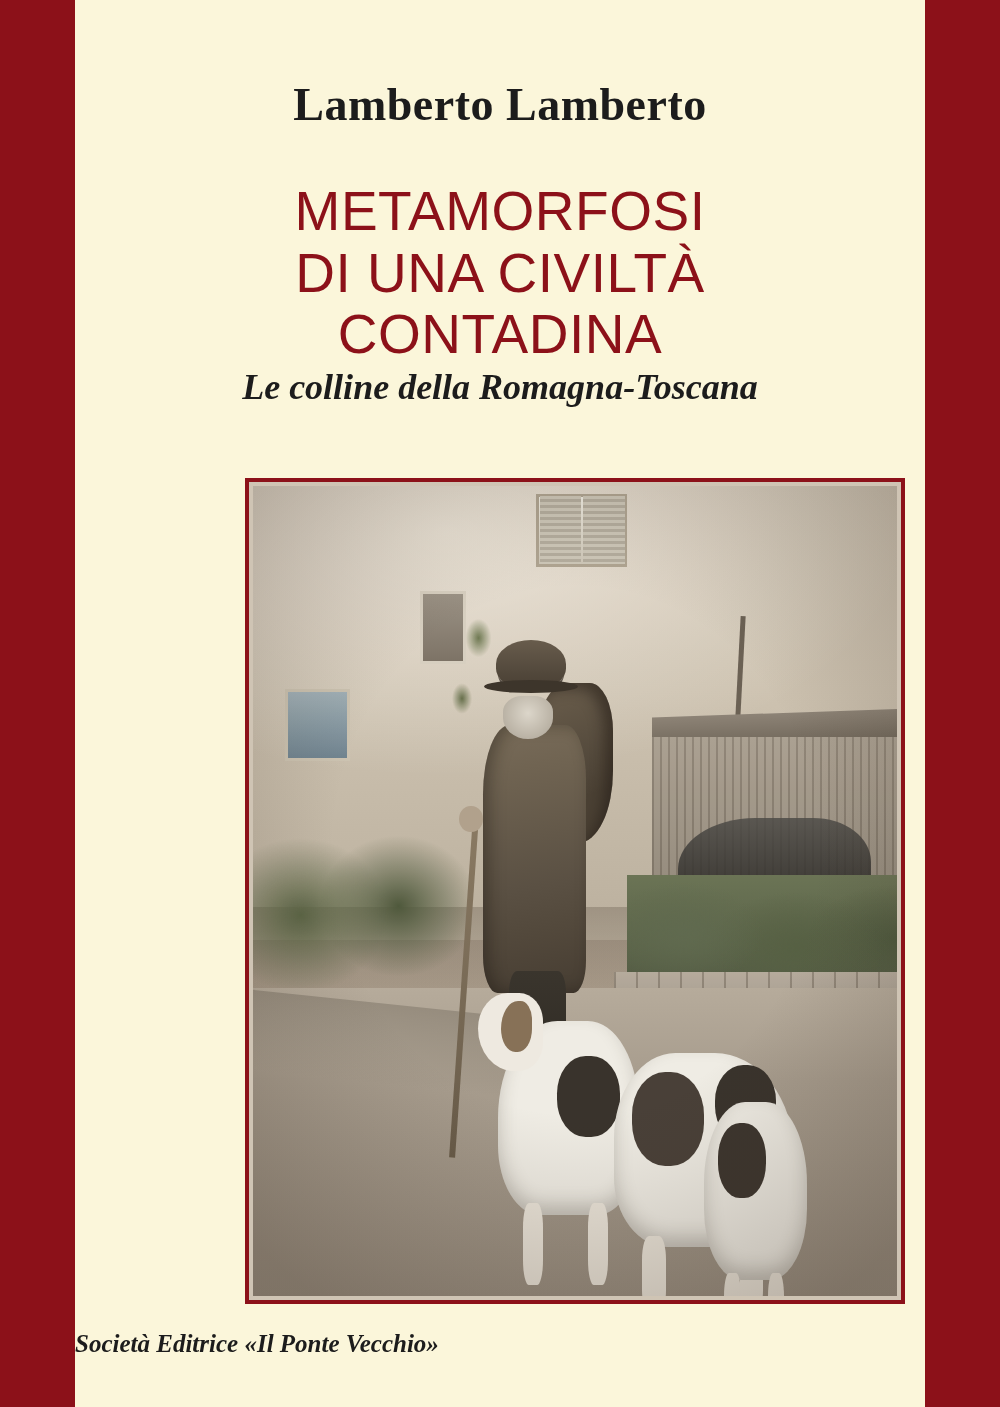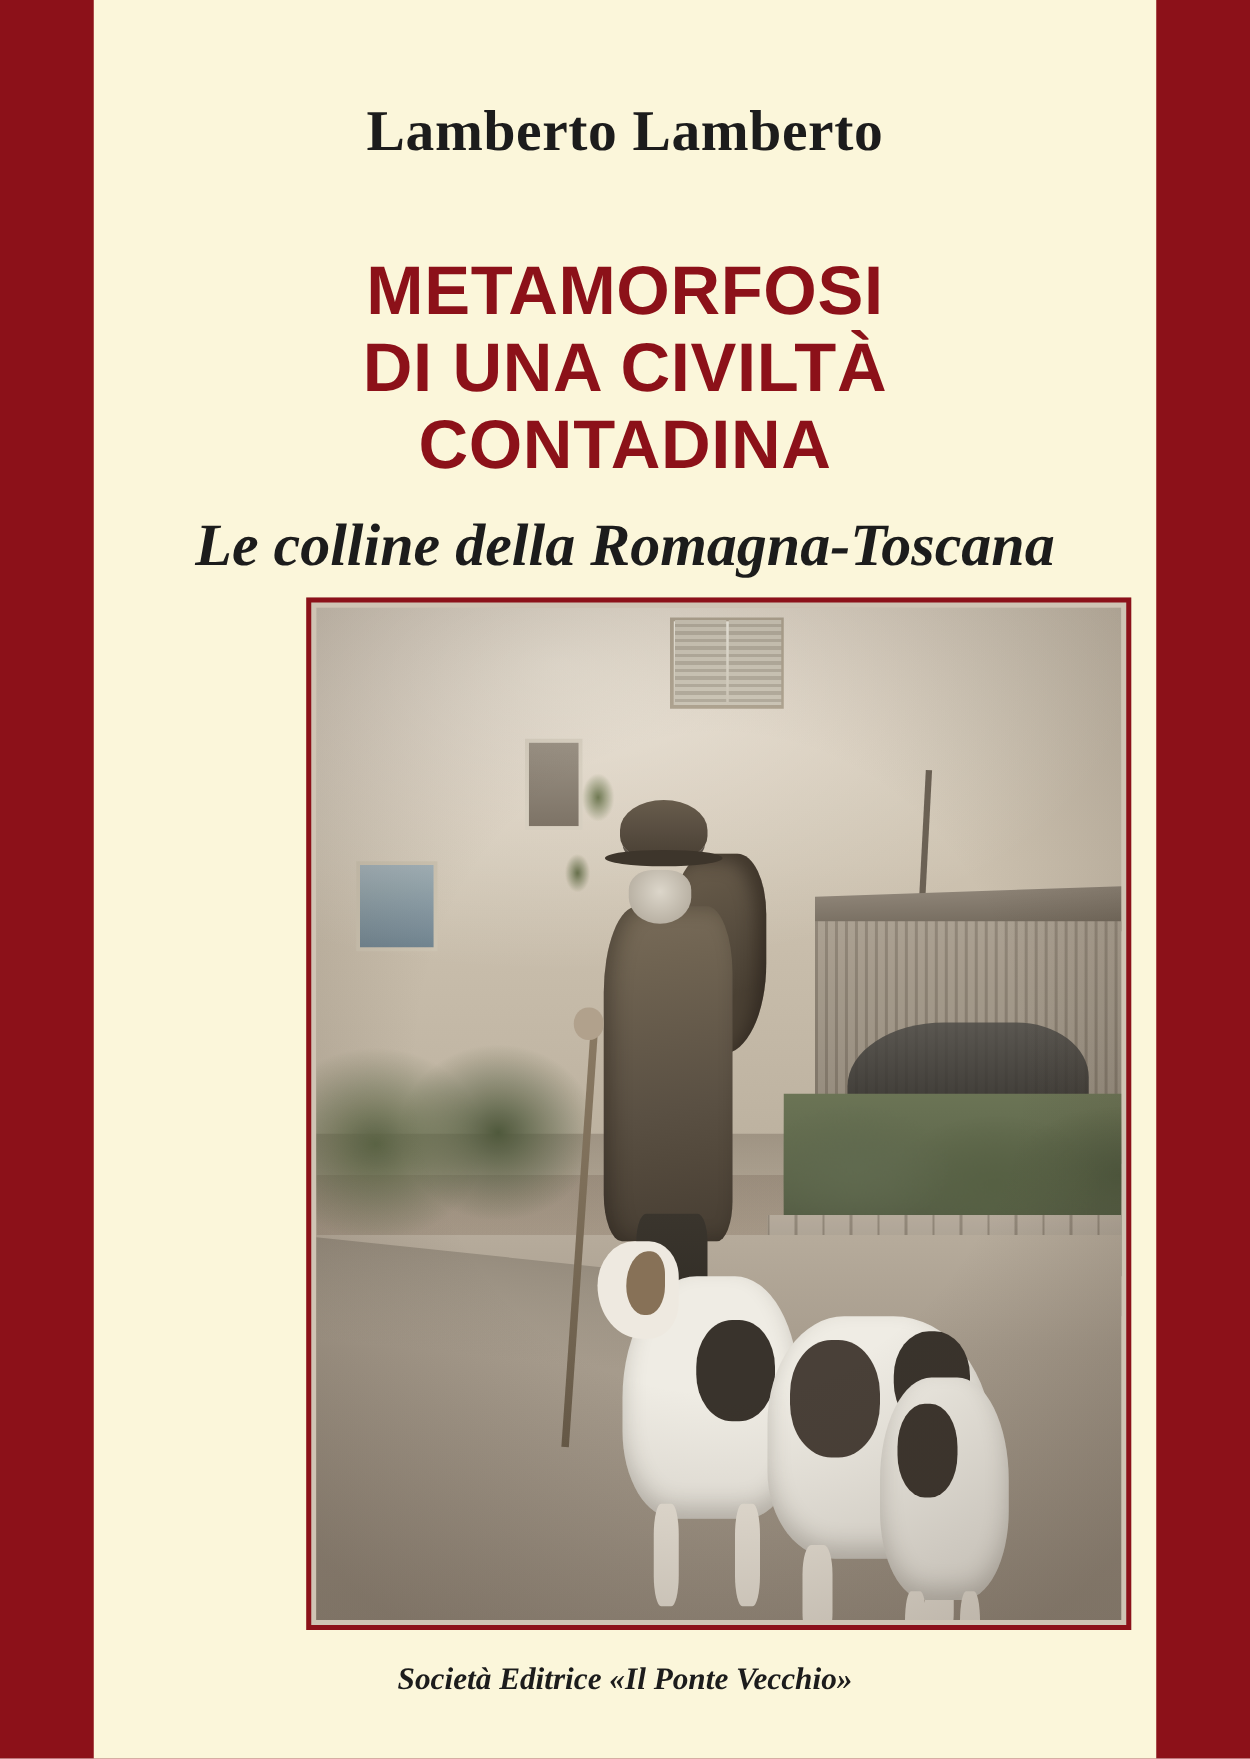--- a/index.html
+++ b/index.html
@@ -34,34 +34,33 @@
   }
   .author {
     margin-top: 78px;
     font-size: 46px;
     font-weight: bold;
     color: #1c1c1c;
     letter-spacing: 0.5px;
     font-family: "Liberation Serif", serif;
   }
   .main-title {
-    margin-top: 71px;
+    margin-top: 50px;
     font-family: "Liberation Sans", sans-serif;
-    font-weight: bold;
+    font-weight: normal;
     font-size: 55px;
     line-height: 1.12;
     color: #8c1119;
     letter-spacing: 0.5px;
   }
   .main-title .line {
     display: block;
   }
   .subtitle {
-    margin-top: 22px;
-    font-size: 48px;
+    font-size: 36px;
     font-style: italic;
     font-weight: bold;
     color: #1c1c1c;
     font-family: "Liberation Serif", serif;
   }
   
   .photo-frame {
     position: absolute;
     left: 170px;
     top: 478px;
@@ -440,21 +439,21 @@
     position: absolute;
     inset: 0;
     background: radial-gradient(75% 65% at 50% 45%, rgba(0,0,0,0) 50%, rgba(60,45,30,0.28) 100%);
     pointer-events: none;
   }
   .publisher {
     position: absolute;
     left: 0;
     top: 1330px;
     width: 100%;
-    text-align: center;
+    text-align: left;
     font-size: 25px;
     font-weight: bold;
     font-style: italic;
     color: #1c1c1c;
     font-family: "Liberation Serif", serif;
   }
 </style>
 </head>
 <body>
 

